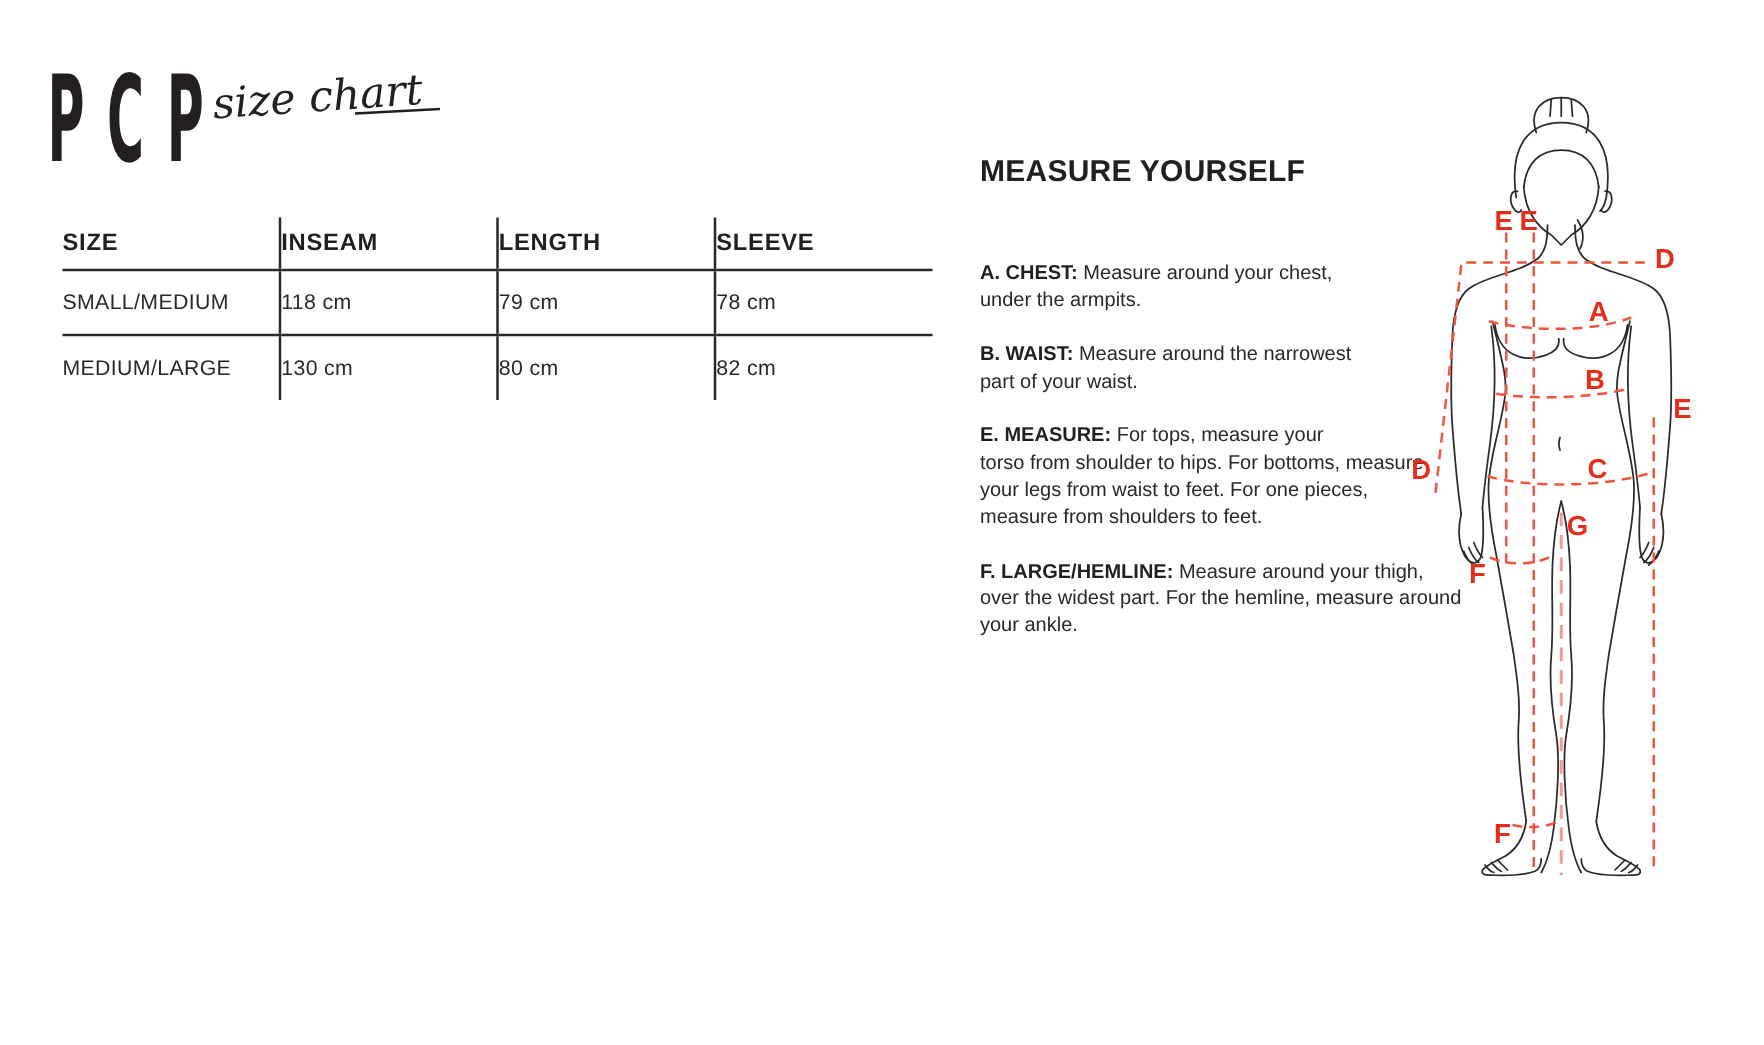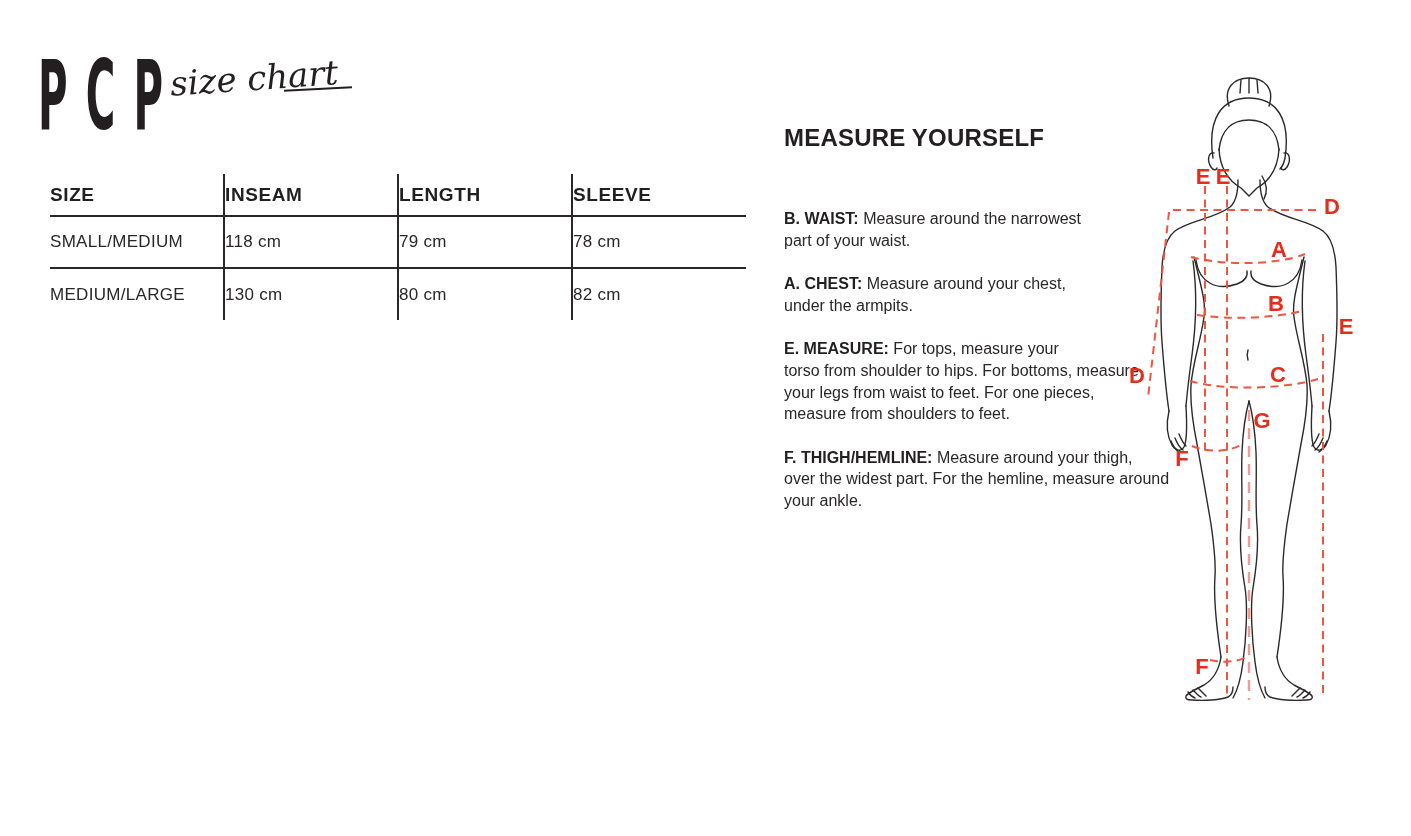--- a/index.html
+++ b/index.html
@@ -92,29 +92,29 @@
         <td class="vline">130 cm</td>
         <td class="vline">80 cm</td>
         <td class="vline">82 cm</td>
       </tr>
     </tbody>
   </table>
 
   <div class="measure">
     <div class="measure-title">MEASURE YOURSELF</div>
 
+    <p><b>A. CHEST:</b> <span class="mtext">Measure around your chest,
+under the armpits.</span></p>
     <p><b>B. WAIST:</b> <span class="mtext">Measure around the narrowest
 part of your waist.</span></p>
-    <p><b>A. CHEST:</b> <span class="mtext">Measure around your chest,
-under the armpits.</span></p>
     <p><b>E. MEASURE:</b> <span class="mtext">For tops, measure your
 torso from shoulder to hips. For bottoms, measure
 your legs from waist to feet. For one pieces,
 measure from shoulders to feet.</span></p>
-    <p><b>F. THIGH/HEMLINE:</b> <span class="mtext">Measure around your thigh,
+    <p><b>F. LARGE/HEMLINE:</b> <span class="mtext">Measure around your thigh,
 over the widest part. For the hemline, measure around
 your ankle.</span></p>
   </div>
 
   <div class="figure-wrap">
     <svg width="292" height="650" viewBox="1118 58 292 650" xmlns="http://www.w3.org/2000/svg">
 
       <g>
 
         <path class="body-line" d="M1229,106 C1223,88 1234,78 1249,78 C1264,78 1275,88 1269,106"></path>

